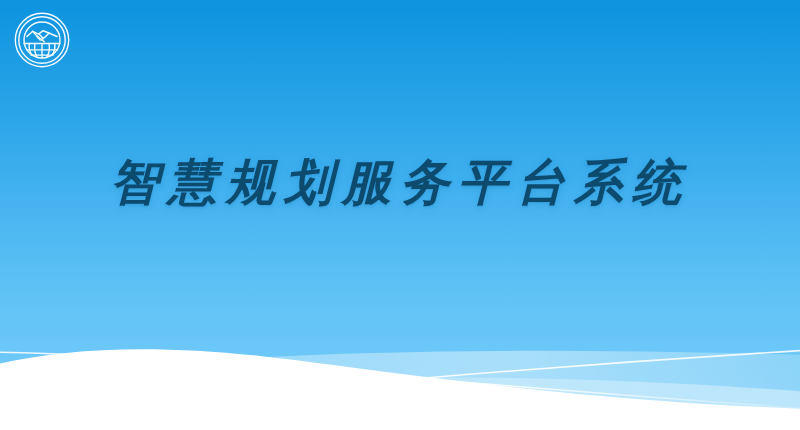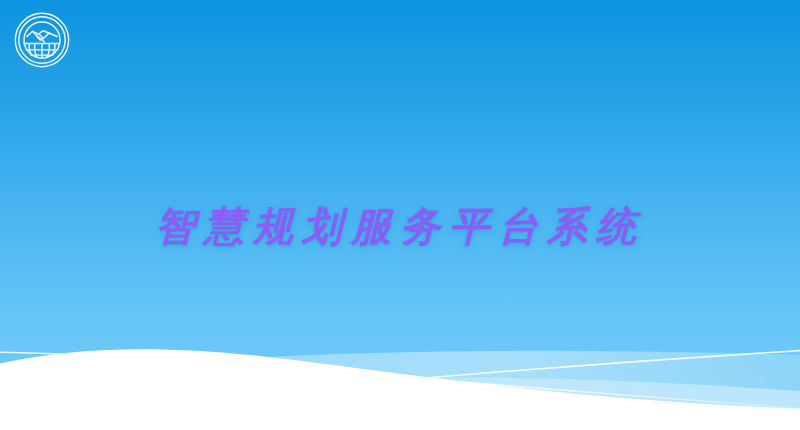--- a/index.html
+++ b/index.html
@@ -59,30 +59,29 @@
     left: 0;
     top: 150px;
     width: 800px;
     text-align: center;
   }
   .title-text {
     display: inline-block;
     font-family: "DejaVu Serif", "Liberation Serif", serif;
     font-style: italic;
     font-weight: 700;
-    font-size: 40px;
+    font-size: 49px;
     line-height: 64px;
     letter-spacing: 9px;
-    color: #8b5cf6;
+    color: #0c4a6e;
     text-shadow:
        0 1px 2px rgba(28,120,180,0.30),
        0 2px 7px rgba(28,120,180,0.22);
     white-space: nowrap;
     user-select: none;
-    margin-top: 44px;
   }
 </style>
 </head>
 <body>
 
 <div id="splash-screen">
 
   <div class="sky"></div>
 
   <svg class="waves" viewBox="0 0 800 430" preserveAspectRatio="none" xmlns="http://www.w3.org/2000/svg">

